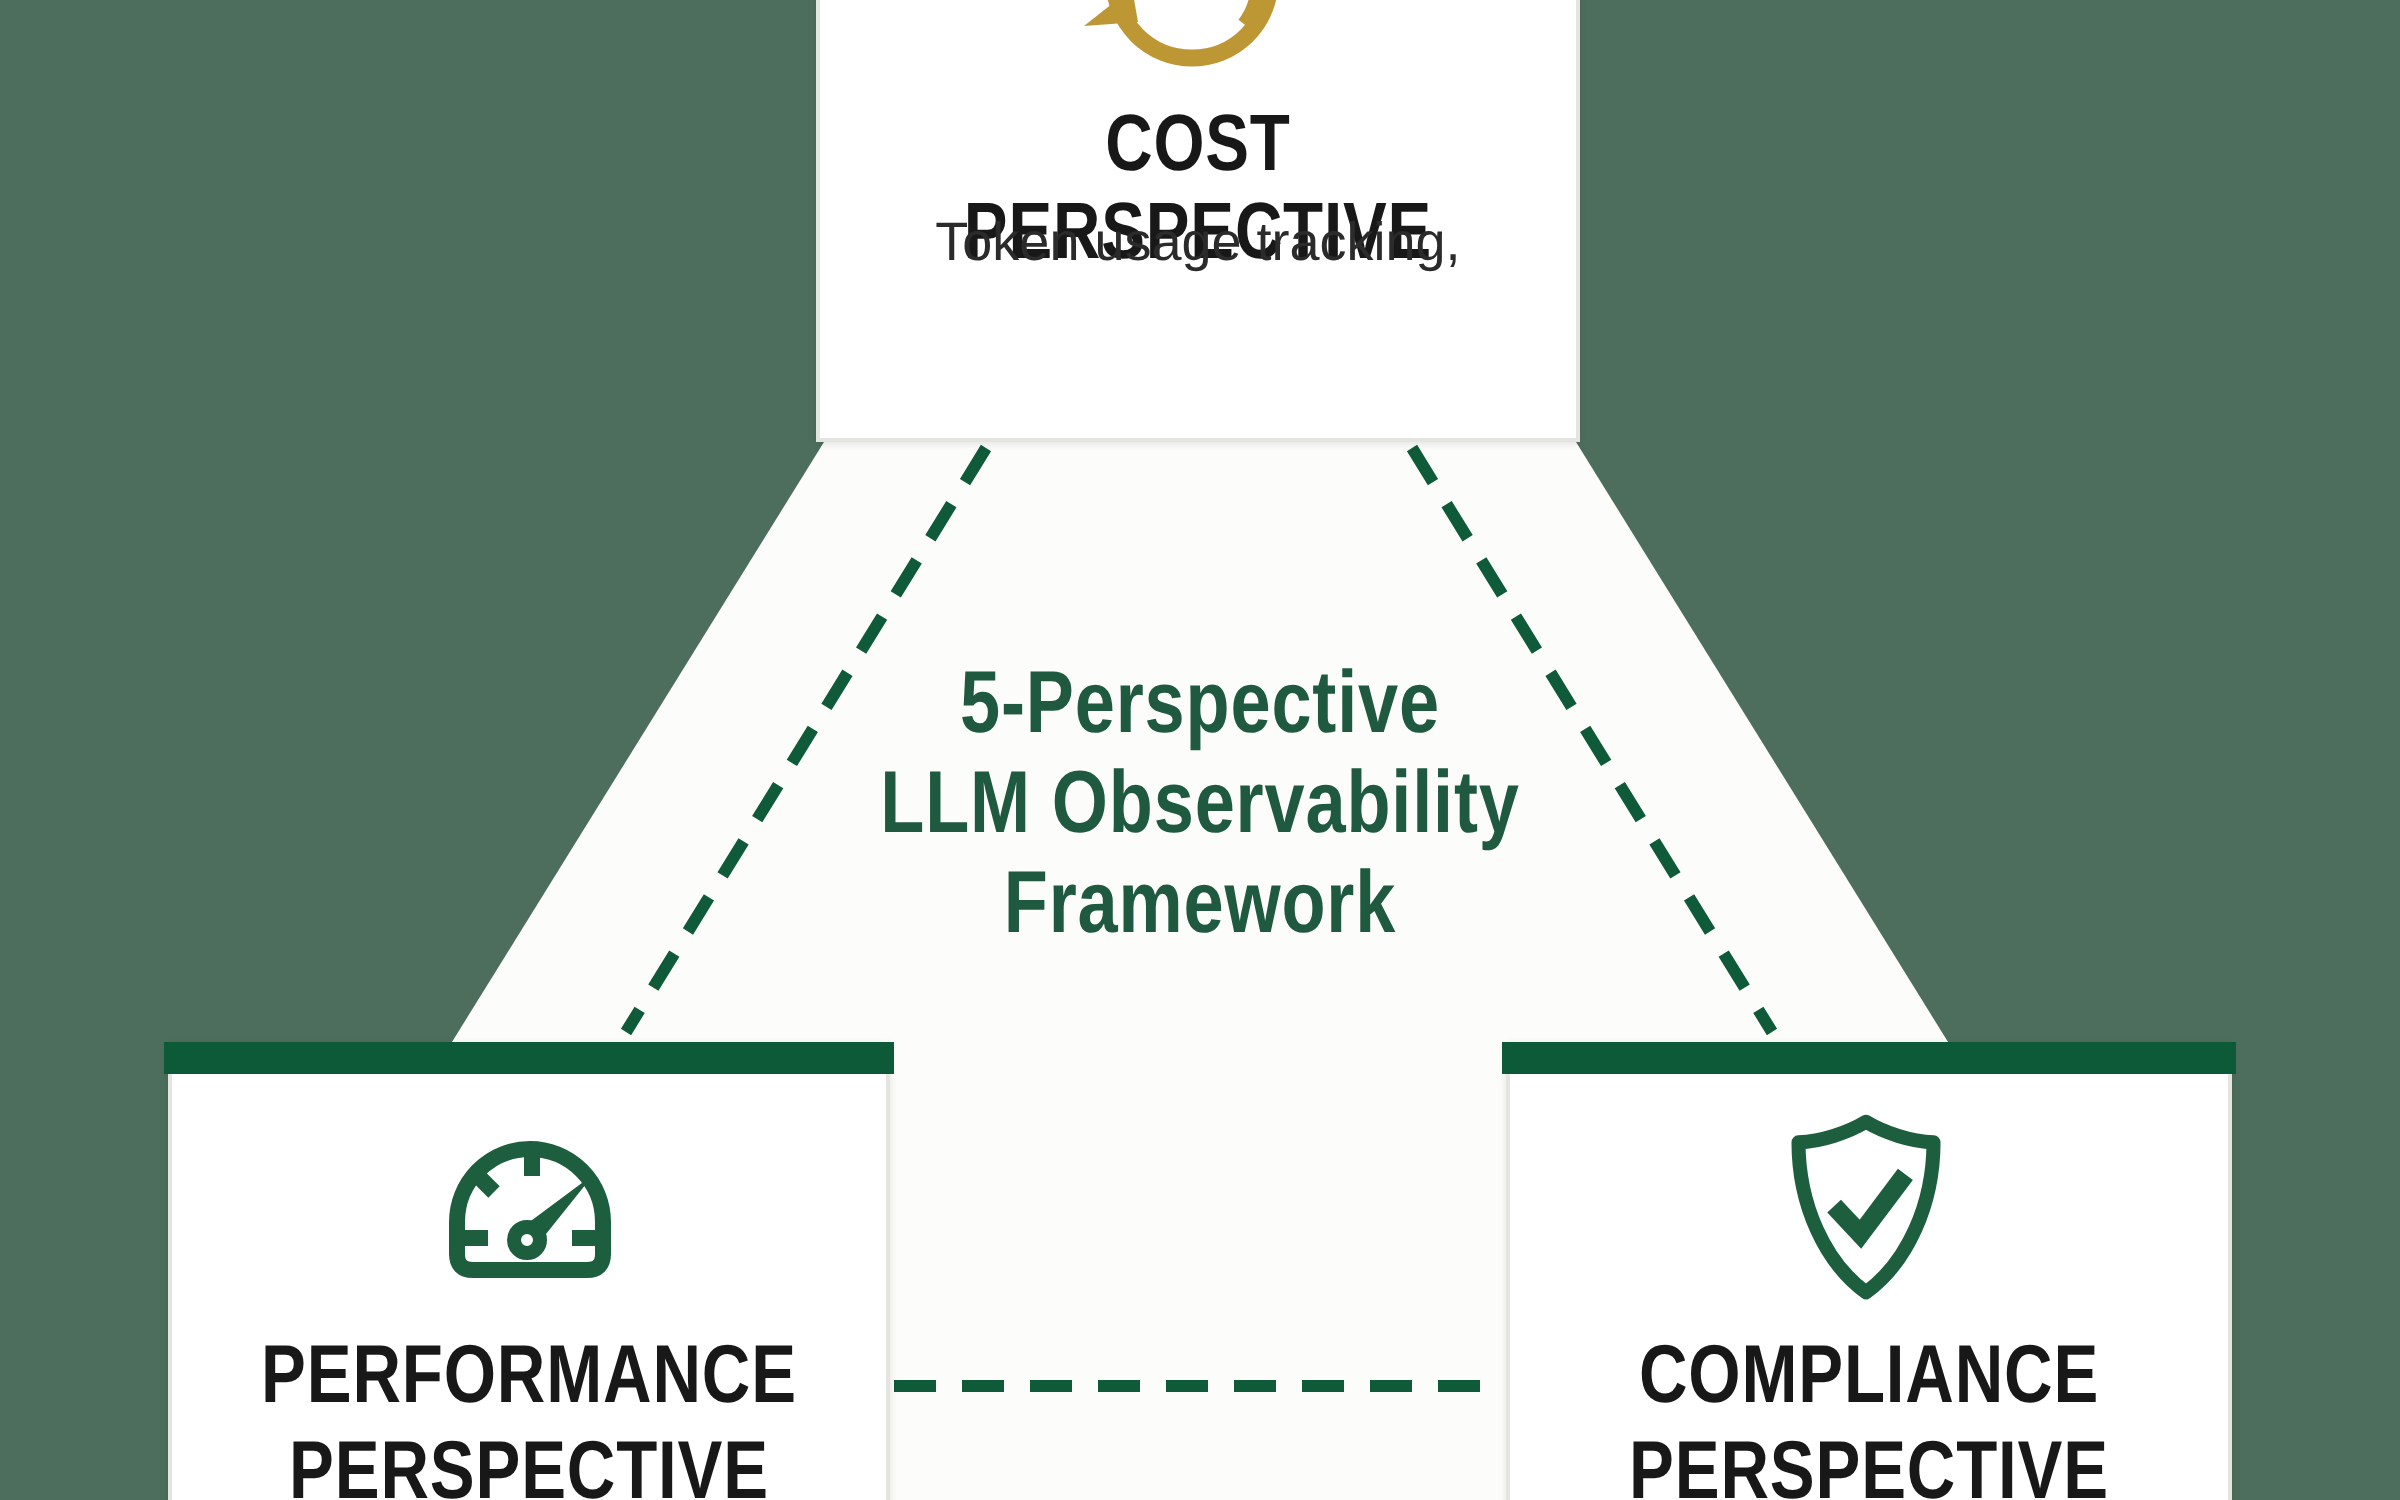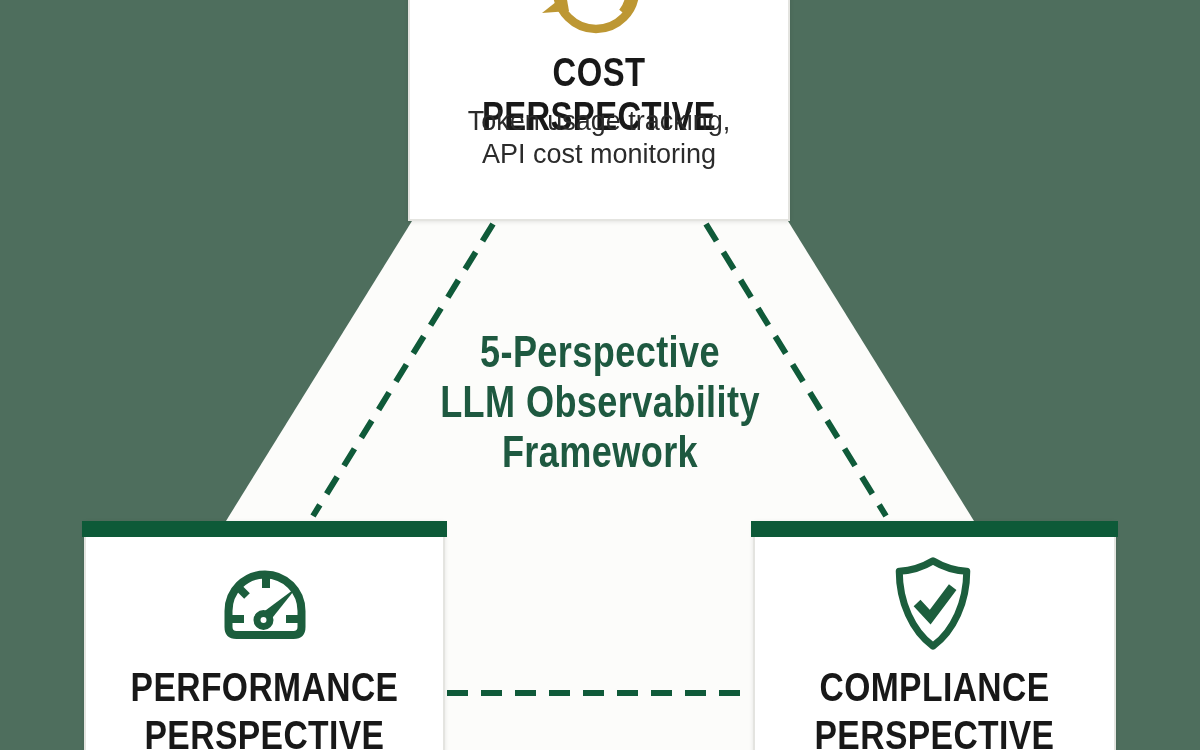--- a/index.html
+++ b/index.html
@@ -75,21 +75,20 @@
     <div class="icon-wrap cost-icon-wrap">
       <svg width="124" height="52" viewBox="0 0 124 52">
         <circle cx="58" cy="-10" r="39" fill="none" stroke="#bd9733" stroke-width="8.5"></circle>
         <path d="M 90 -16 A 33 33 0 0 1 84 12" fill="none" stroke="#bd9733" stroke-width="7"></path>
         <polygon points="4,13 28,-6 31,11" fill="#bd9733"></polygon>
       </svg>
     </div>
     <h2 class="card-title cond">COST PERSPECTIVE</h2>
     <p class="card-sub">
       <span>Token usage tracking,</span><br>
-      <span>API cost monitoring</span>
     </p>
   </div>
 
   <div class="card card-bottom card-left">
     <div class="card-accent-bar"></div>
     <div class="icon-wrap perf-icon-wrap">
       <svg width="108" height="80" viewBox="0 0 106 80">
         <path d="M16.5 44 A36.5 36.5 0 1 1 89.5 44 L89.5 60 Q89.5 68 81.5 68 L24.5 68 Q16.5 68 16.5 60 Z" fill="none" stroke="#1c5e3d" stroke-width="8"></path>
         <line x1="17" y1="52" x2="32" y2="52" stroke="#1c5e3d" stroke-width="8"></line>
         <line x1="74" y1="52" x2="89" y2="52" stroke="#1c5e3d" stroke-width="8"></line>

